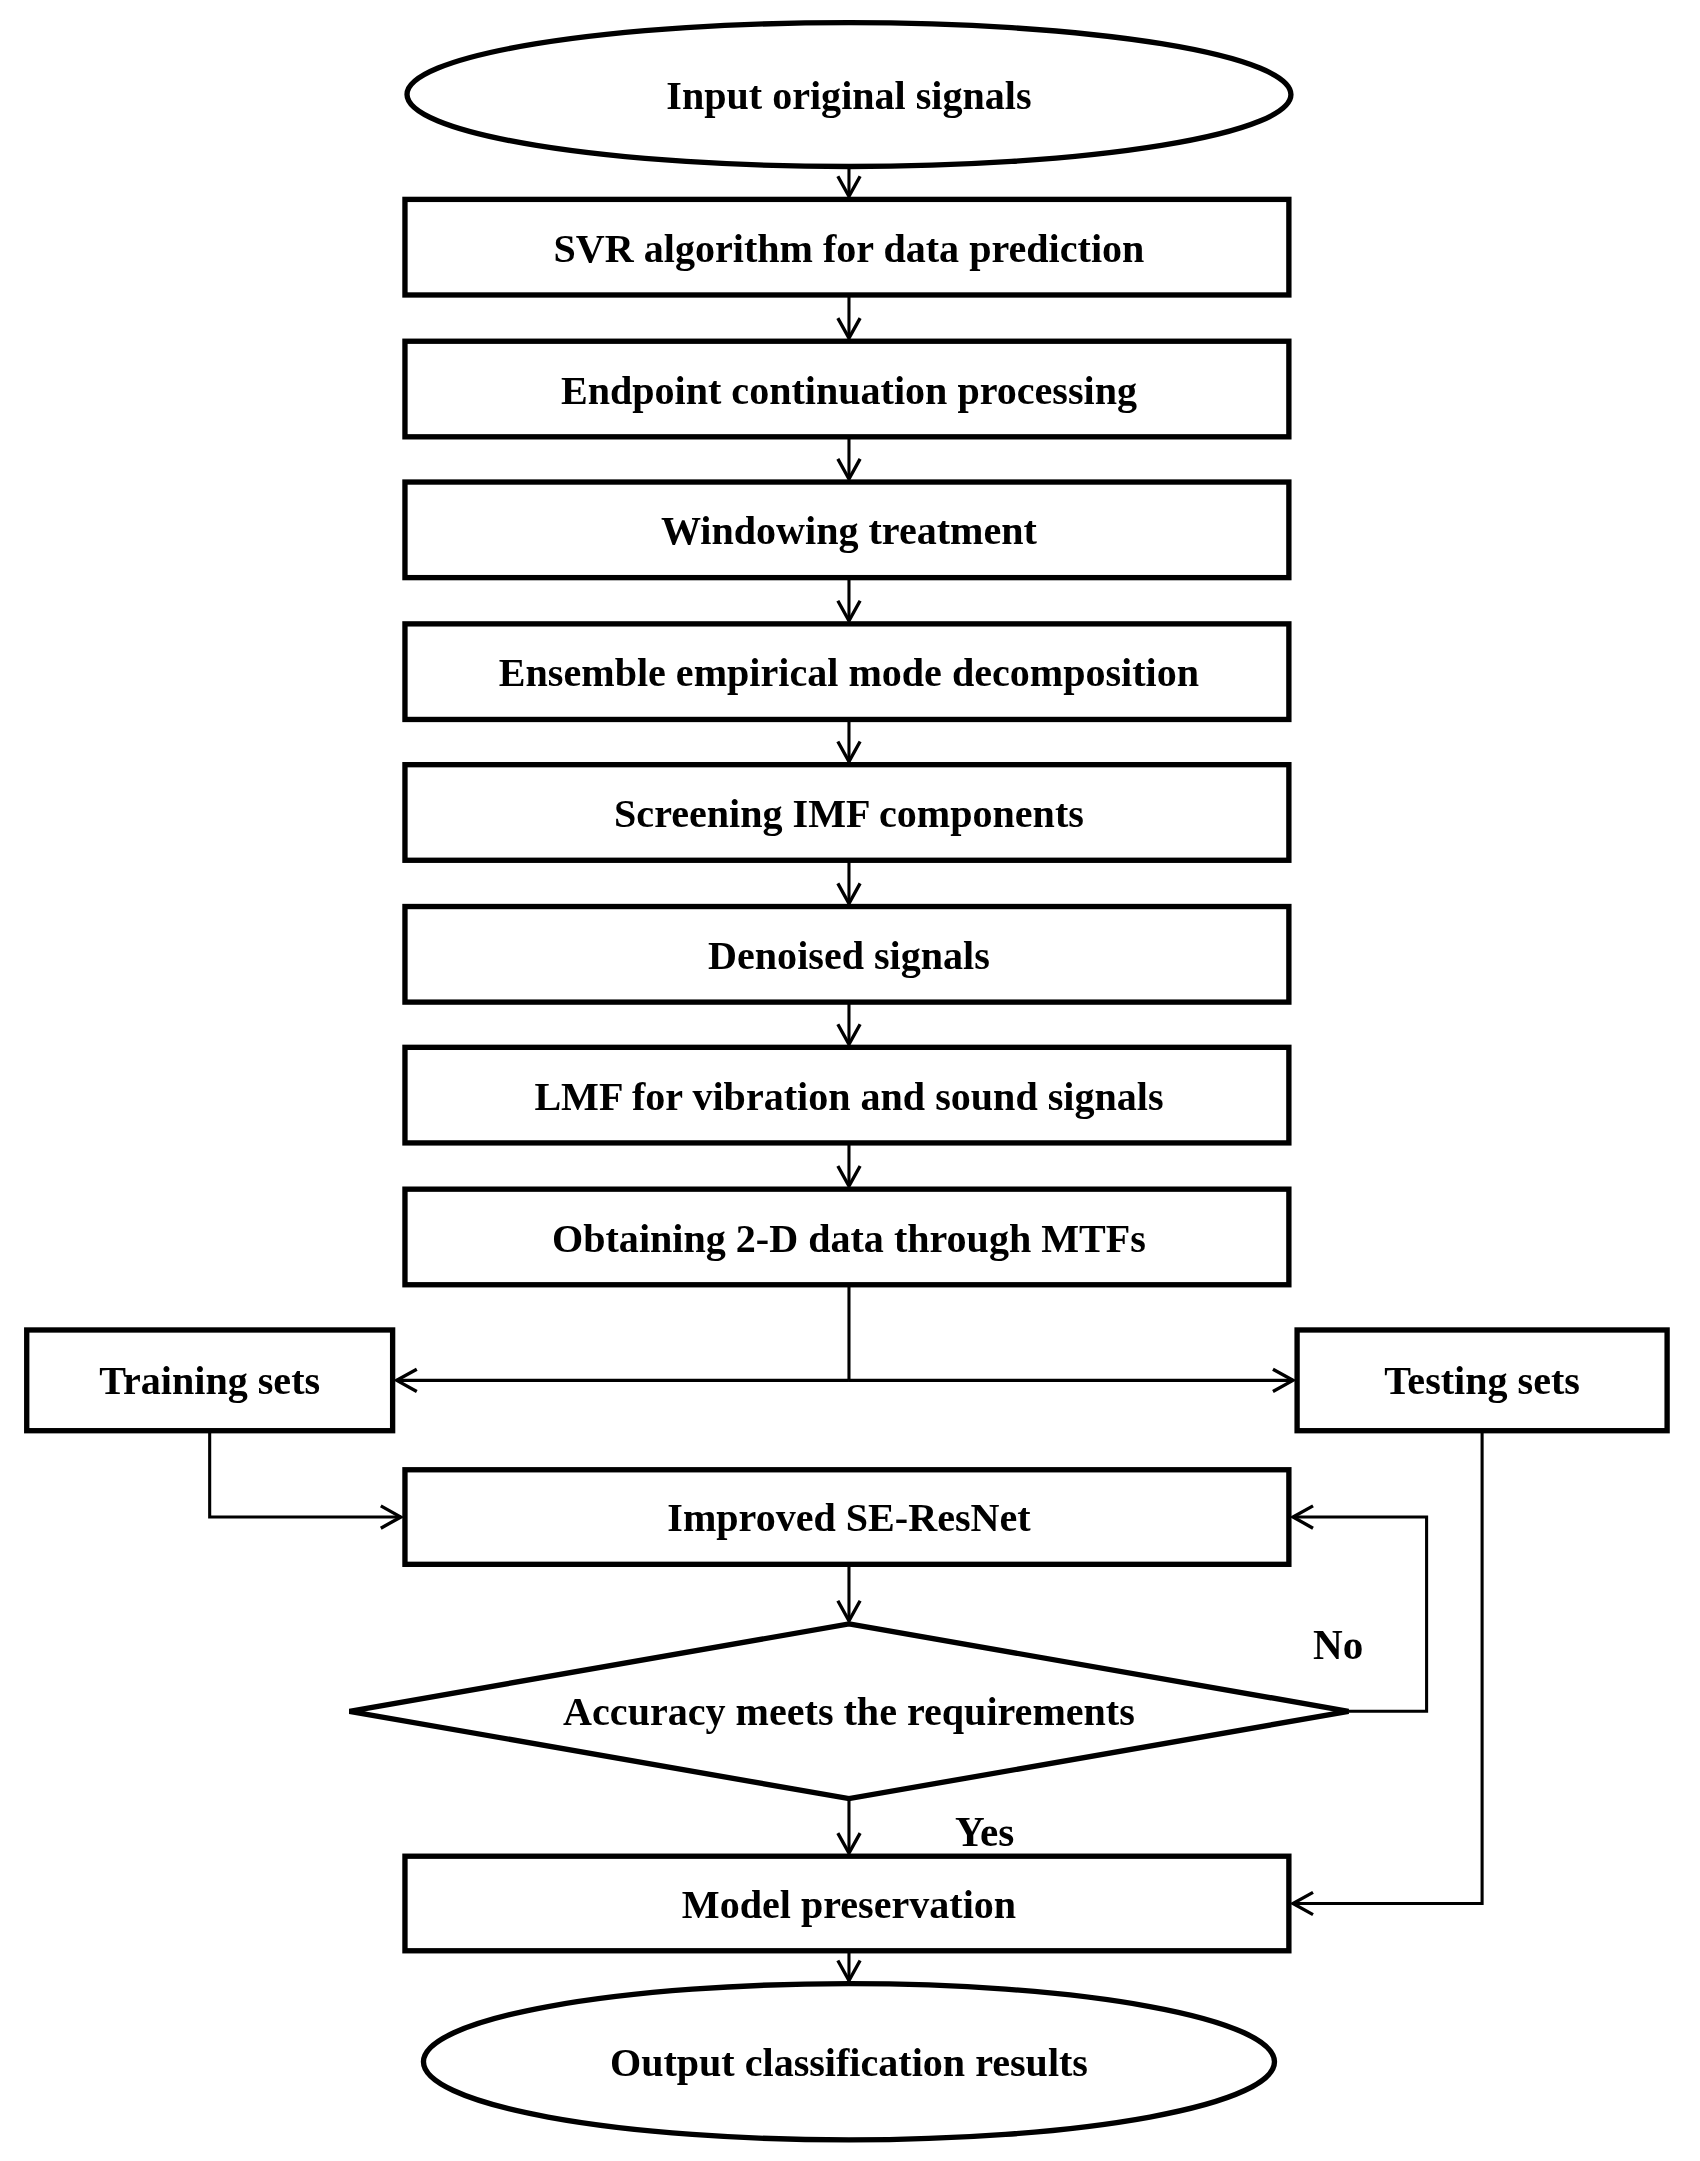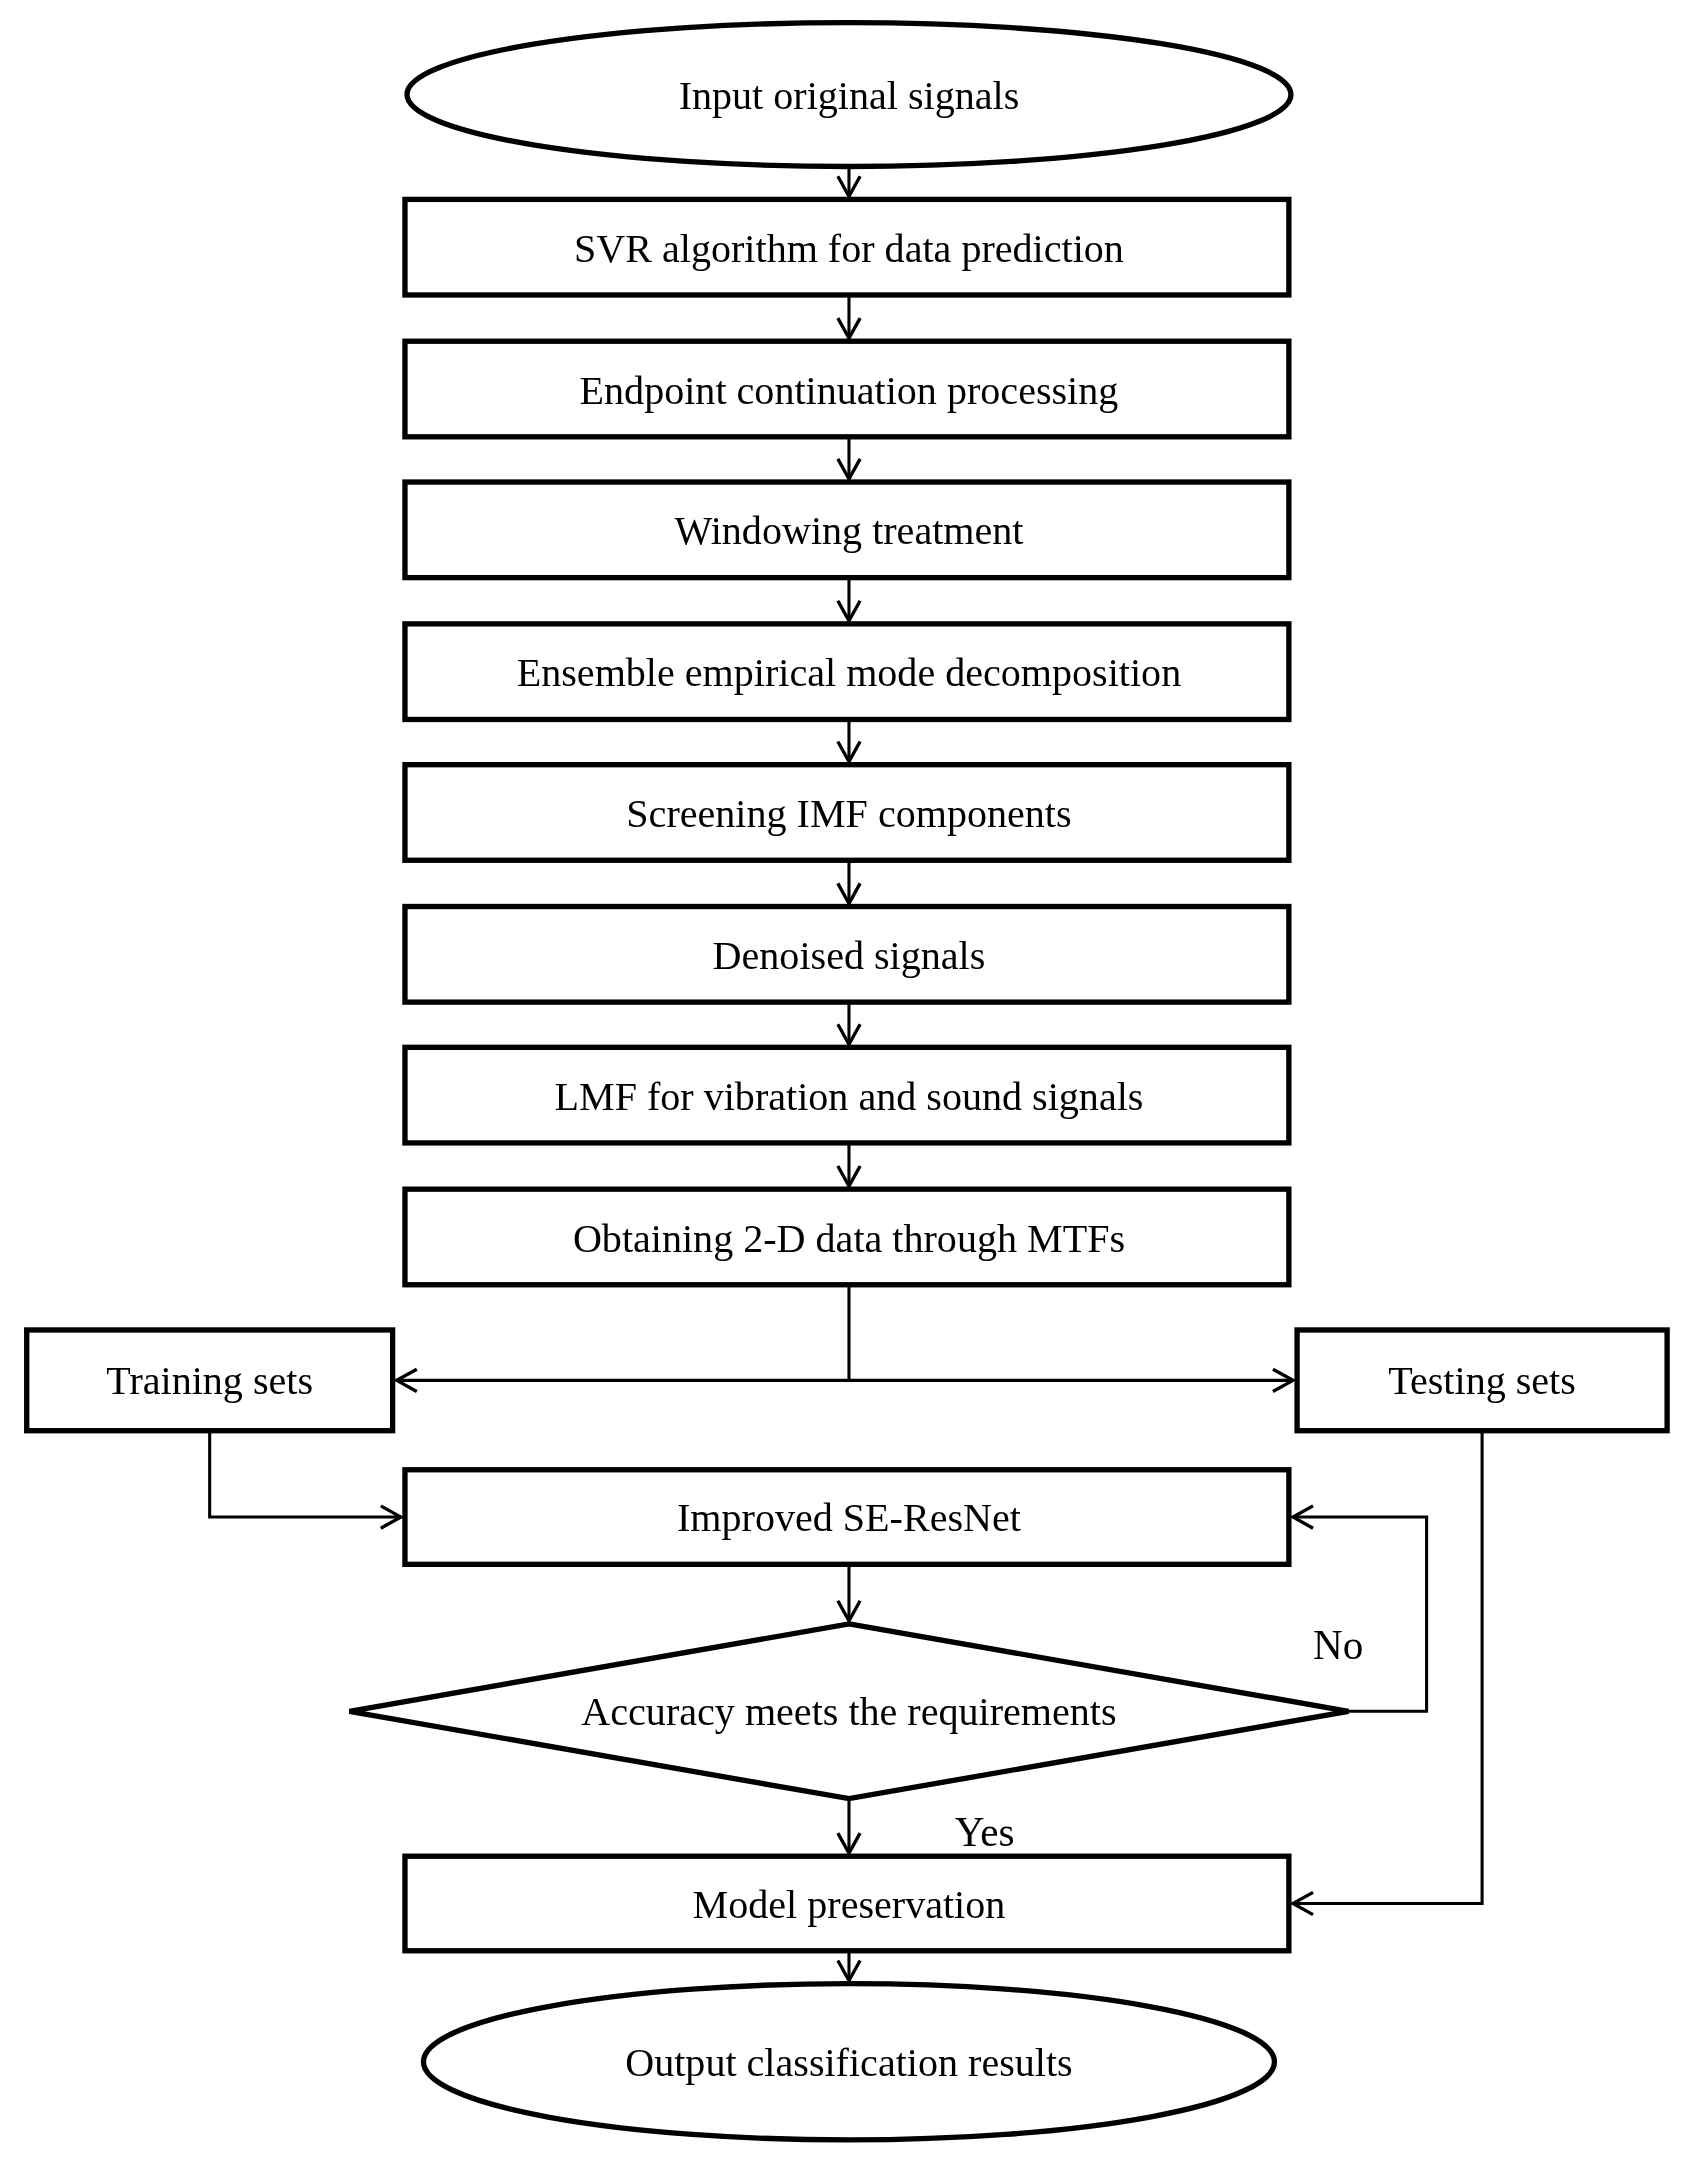--- a/index.html
+++ b/index.html
@@ -1,17 +1,17 @@
 <!DOCTYPE html>
 <html style="--bg: #ffffff; --stroke: #000000;font-size:8.2px"><head>
 <meta charset="utf-8">
 <style>
   :root { --stroke: #000000; --bg: #ffffff; }
   html, body { margin: 0; padding: 0; background: var(--bg); }
-  .diagram-wrap { width: 100%; }
+  .diagram-wrap { width: 100%; font-weight: bold; }
   svg { display: block; width: 100%; height: auto; background: var(--bg); }
   .node-shape { fill: var(--bg); stroke: var(--stroke); stroke-width: 2.6; }
   .edge { fill: none; stroke: var(--stroke); stroke-width: 1.5; }
   .node-label, .edge-label {
     font-family: "Liberation Serif", "DejaVu Serif", serif;
     font-size: 19.5px;
     fill: var(--stroke);
     text-anchor: middle;
   }
   .edge-label { font-size: 20px; }

